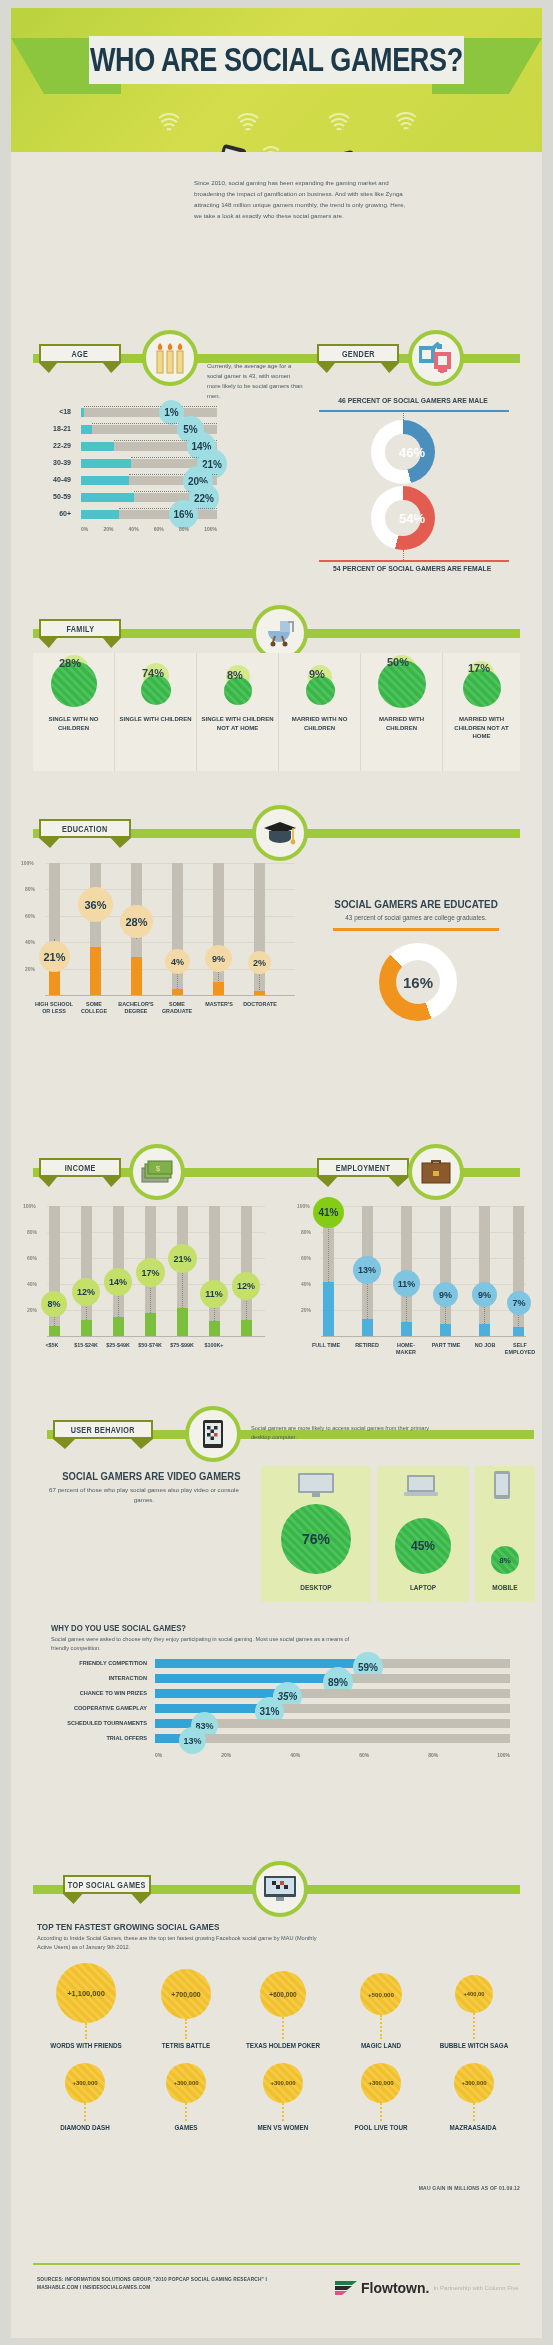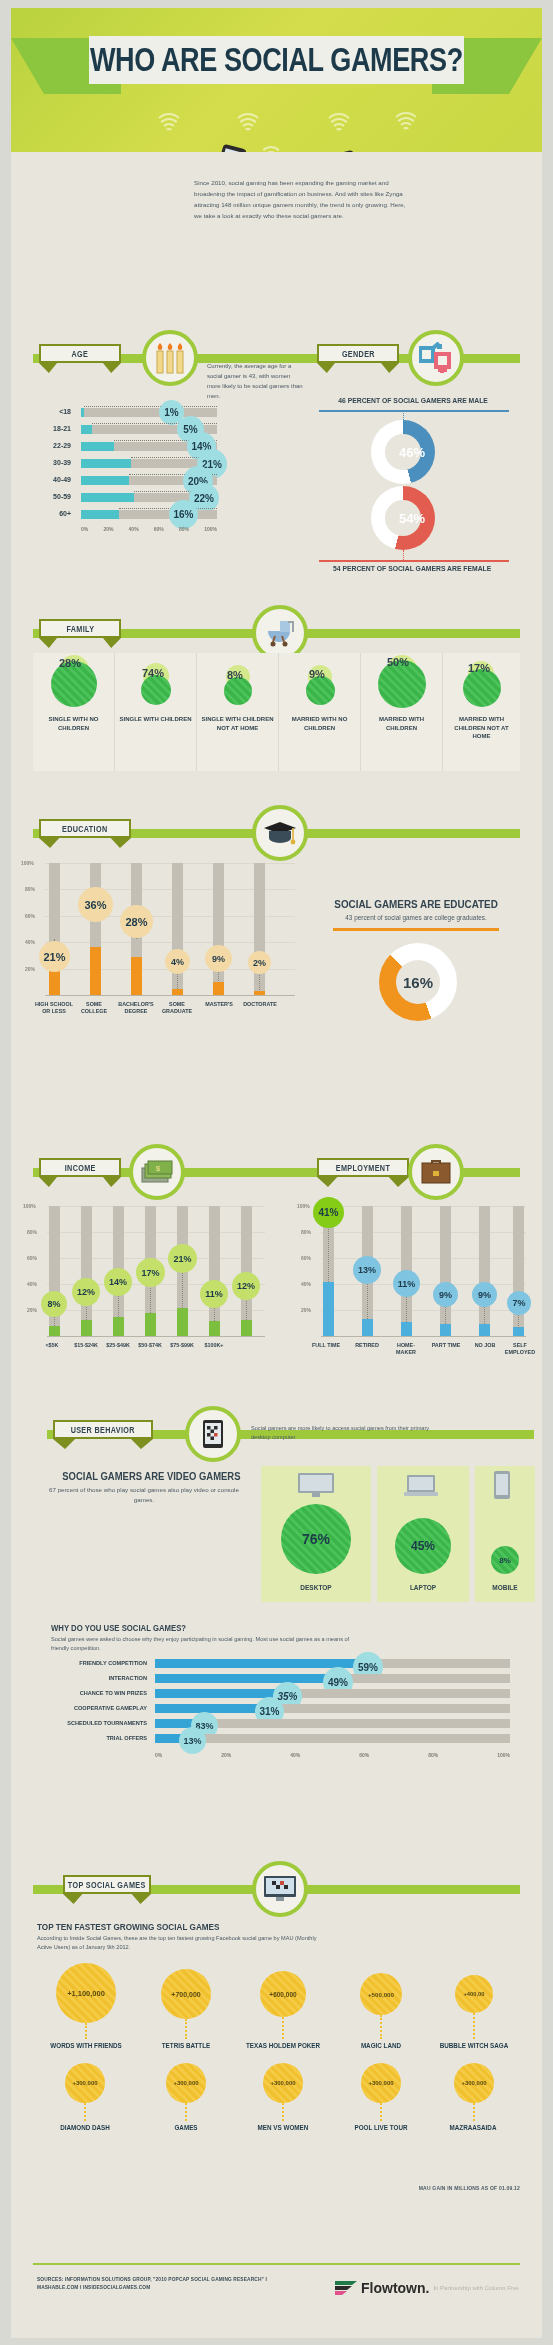--- a/index.html
+++ b/index.html
@@ -746,21 +746,21 @@
         <div class="bhtrack" style="width:355px;">
           <div class="bhfill" style="width:59%"></div>
           </div>
         <div class="bub" style="left:302px;top:-4px;width:30px;height:30px;background:#9edee2;font-size:10px;">59%</div>
         </div>
       <div class="bh">
           <div class="bhlab">INTERACTION</div>
         <div class="bhtrack" style="width:355px;">
           <div class="bhfill" style="width:49%"></div>
           </div>
-        <div class="bub" style="left:272px;top:-4px;width:30px;height:30px;background:#9edee2;font-size:10px;">49%</div>
+        <div class="bub" style="left:272px;top:-4px;width:30px;height:30px;background:#9edee2;font-size:10px;">89%</div>
         </div>
       <div class="bh">
           <div class="bhlab">CHANCE TO WIN PRIZES</div>
         <div class="bhtrack" style="width:355px;">
           <div class="bhfill" style="width:35%"></div>
           </div>
         <div class="bub" style="left:222px;top:-4px;width:29px;height:29px;background:#9edee2;font-size:10px;font-style:italic;">35%</div>
         </div>
       <div class="bh">
           <div class="bhlab">COOPERATIVE GAMEPLAY</div>

